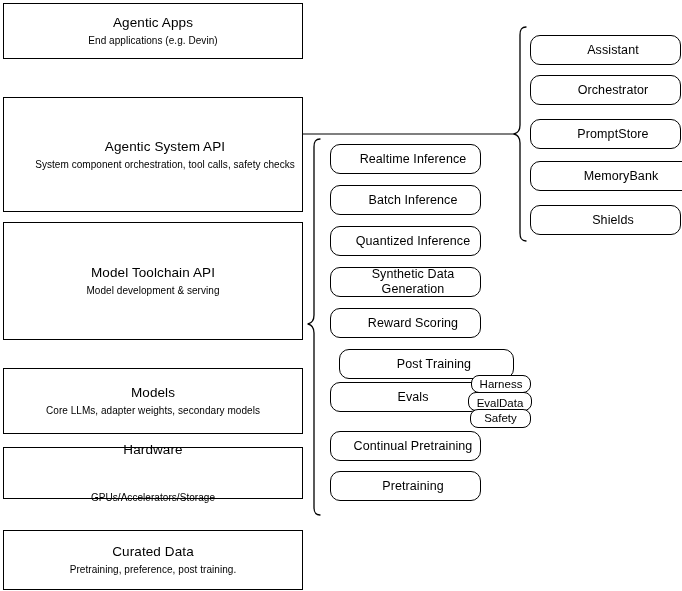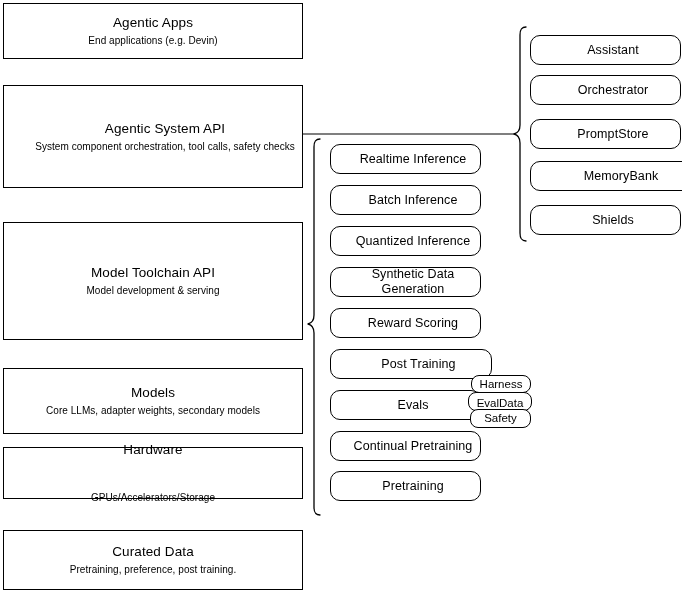--- a/index.html
+++ b/index.html
@@ -80,21 +80,21 @@
 </head>
 <body>
 
 <div id="canvas">
 
   <div class="node layer-node" style="left:3px; top:3px; width:300px; height:56px;">
     <div class="title">Agentic Apps</div>
     <div class="subtitle">End applications (e.g. Devin)</div>
   </div>
 
-  <div class="node layer-node" style="left:3px; top:85px; width:300px; height:103px;padding-left:24px;">
+  <div class="node layer-node" style="left:3px; top:97px; width:300px; height:115px;padding-left:24px;">
     <div class="title">Agentic System API</div>
     <div class="subtitle">System component orchestration, tool calls, safety checks</div>
   </div>
 
   <div class="node layer-node" style="left:3px; top:222px; width:300px; height:118px;">
     <div class="title">Model Toolchain API</div>
     <div class="subtitle">Model development &amp; serving</div>
   </div>
 
   <div class="node layer-node" style="left:3px; top:368px; width:300px; height:66px;">
@@ -138,24 +138,24 @@
   </div>
   <div class="node item-node" style="left:330px; top:226px; width:151px; height:30px;">
     <div class="title">Quantized Inference</div>
   </div>
   <div class="node item-node" style="left:330px; top:267px; width:151px; height:30px;">
     <div class="title">Synthetic Data Generation</div>
   </div>
   <div class="node item-node" style="left:330px; top:308px; width:151px; height:30px;">
     <div class="title">Reward Scoring</div>
   </div>
-  <div class="node item-node" style="left:330px; top:349px; width:162px; height:30px;">
+  <div class="node item-node" style="left:339px; top:349px; width:175px; height:30px;">
     <div class="title">Post Training</div>
   </div>
-  <div class="node item-node" style="left:330px; top:390px; width:151px; height:30px;">
+  <div class="node item-node" style="left:330px; top:382px; width:151px; height:30px;">
     <div class="title">Evals</div>
   </div>
   <div class="node item-node" style="left:330px; top:431px; width:151px; height:30px;">
     <div class="title">Continual Pretraining</div>
   </div>
   <div class="node item-node" style="left:330px; top:471px; width:151px; height:30px;">
     <div class="title">Pretraining</div>
   </div>
 
   <div class="pill" style="left:471px; top:375px; width:60px; height:18px;">

